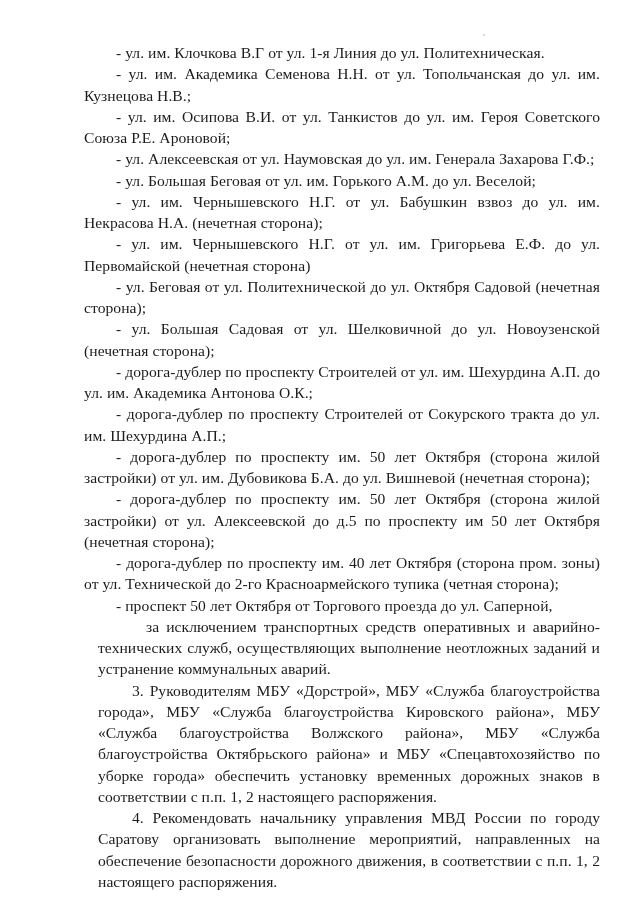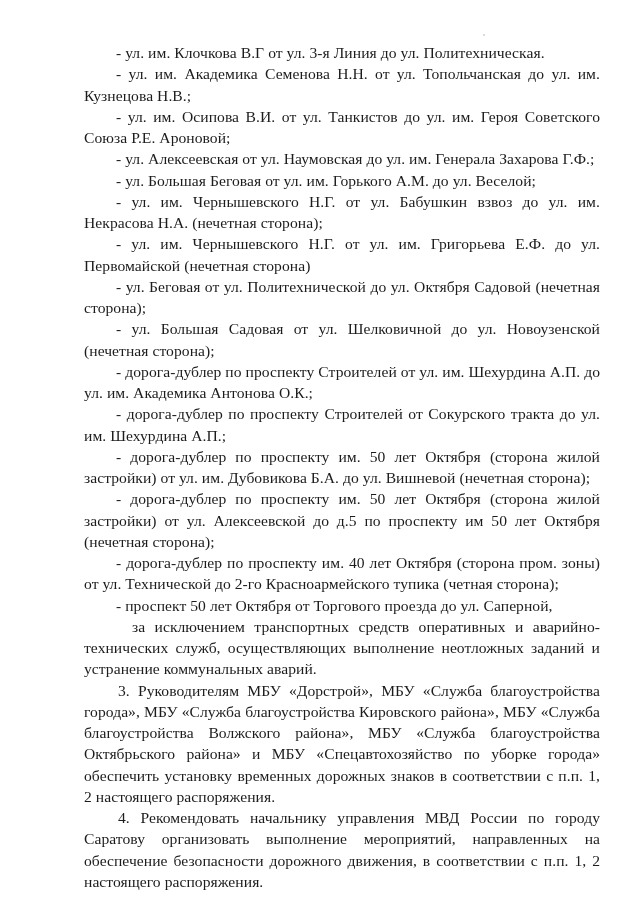--- a/index.html
+++ b/index.html
@@ -9,34 +9,34 @@
   }
   .page {
     position: absolute; left: 84px; top: 42px; width: 516px;
     font-family: "Liberation Serif", serif;
     font-size: 15.6px; line-height: 21.25px; color: #1c1c1c;
     letter-spacing: 0.05px;
   }
   .p {
     margin: 0; text-align: justify; text-indent: 32px;
   }
-  .p.num { text-indent: 34px; }
+  .p.num { text-indent: 34px; margin-left: 14px; }
   .p.last { text-align-last: left; }
   .noise {
     position: absolute; width: 2px; height: 2px; background: #cfcfcf; border-radius: 1px;
   }
 </style>
 </head>
 <body>
 
 <div class="noise" style="left:483px;top:34px;"></div>
 
 <div class="page">
   <div>
-    <p class="p last">- ул. им. Клочкова В.Г от ул. 3-я Линия до ул. Политехническая.</p>
+    <p class="p last">- ул. им. Клочкова В.Г от ул. 1-я Линия до ул. Политехническая.</p>
     <p class="p last">- ул. им. Академика Семенова Н.Н. от ул. Топольчанская до ул. им. Кузнецова Н.В.;</p>
     <p class="p last">- ул. им. Осипова В.И. от ул. Танкистов до ул. им. Героя Советского Союза Р.Е. Ароновой;</p>
     <p class="p last">- ул. Алексеевская от ул. Наумовская до ул. им. Генерала Захарова Г.Ф.;</p>
     <p class="p last">- ул. Большая Беговая от ул. им. Горького А.М. до ул. Веселой;</p>
     <p class="p last">- ул. им. Чернышевского Н.Г. от ул. Бабушкин взвоз до ул. им. Некрасова Н.А. (нечетная сторона);</p>
     <p class="p last">- ул. им. Чернышевского Н.Г. от ул. им. Григорьева Е.Ф. до ул. Первомайской (нечетная сторона)</p>
     <p class="p last">- ул. Беговая от ул. Политехнической до ул. Октября Садовой (нечетная сторона);</p>
     <p class="p last">- ул. Большая Садовая  от ул. Шелковичной до ул. Новоузенской (нечетная сторона);</p>
     <p class="p last">- дорога-дублер по проспекту Строителей от ул. им. Шехурдина А.П. до ул. им. Академика Антонова О.К.;</p>
     <p class="p last">- дорога-дублер по проспекту Строителей от Сокурского тракта до ул. им. Шехурдина А.П.;</p>

